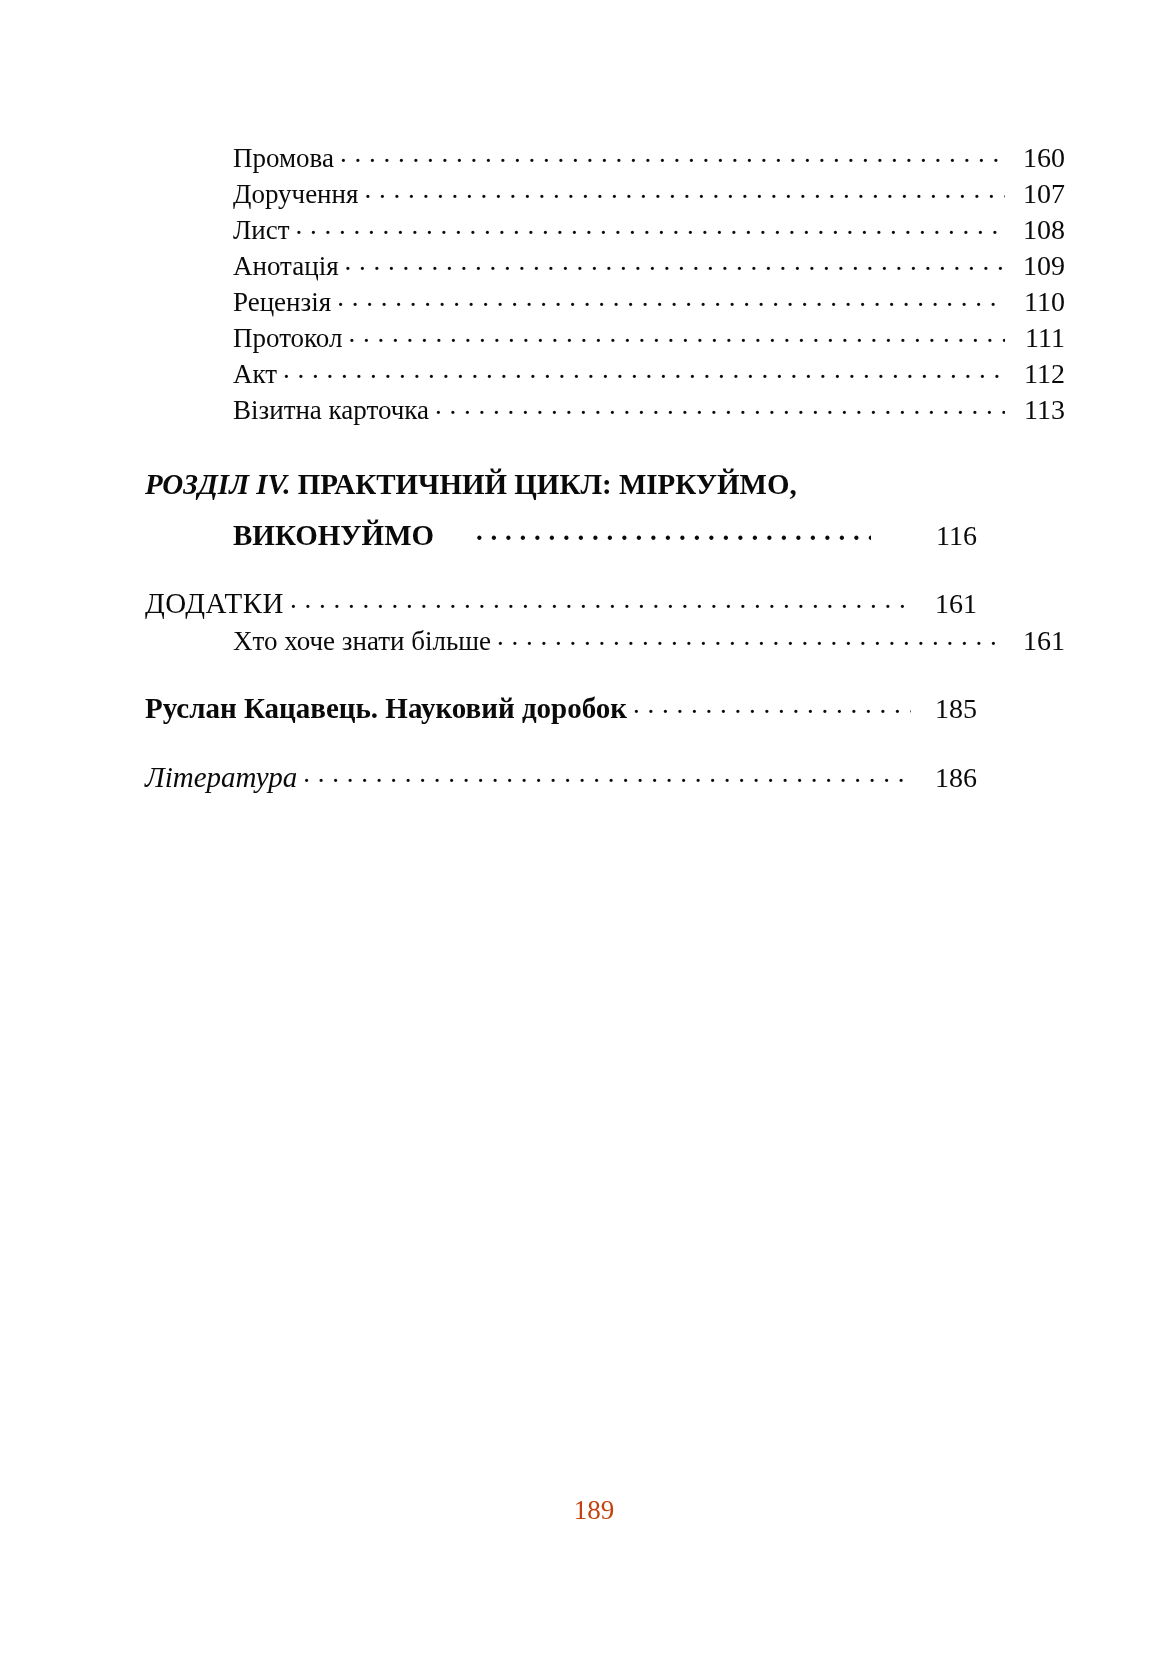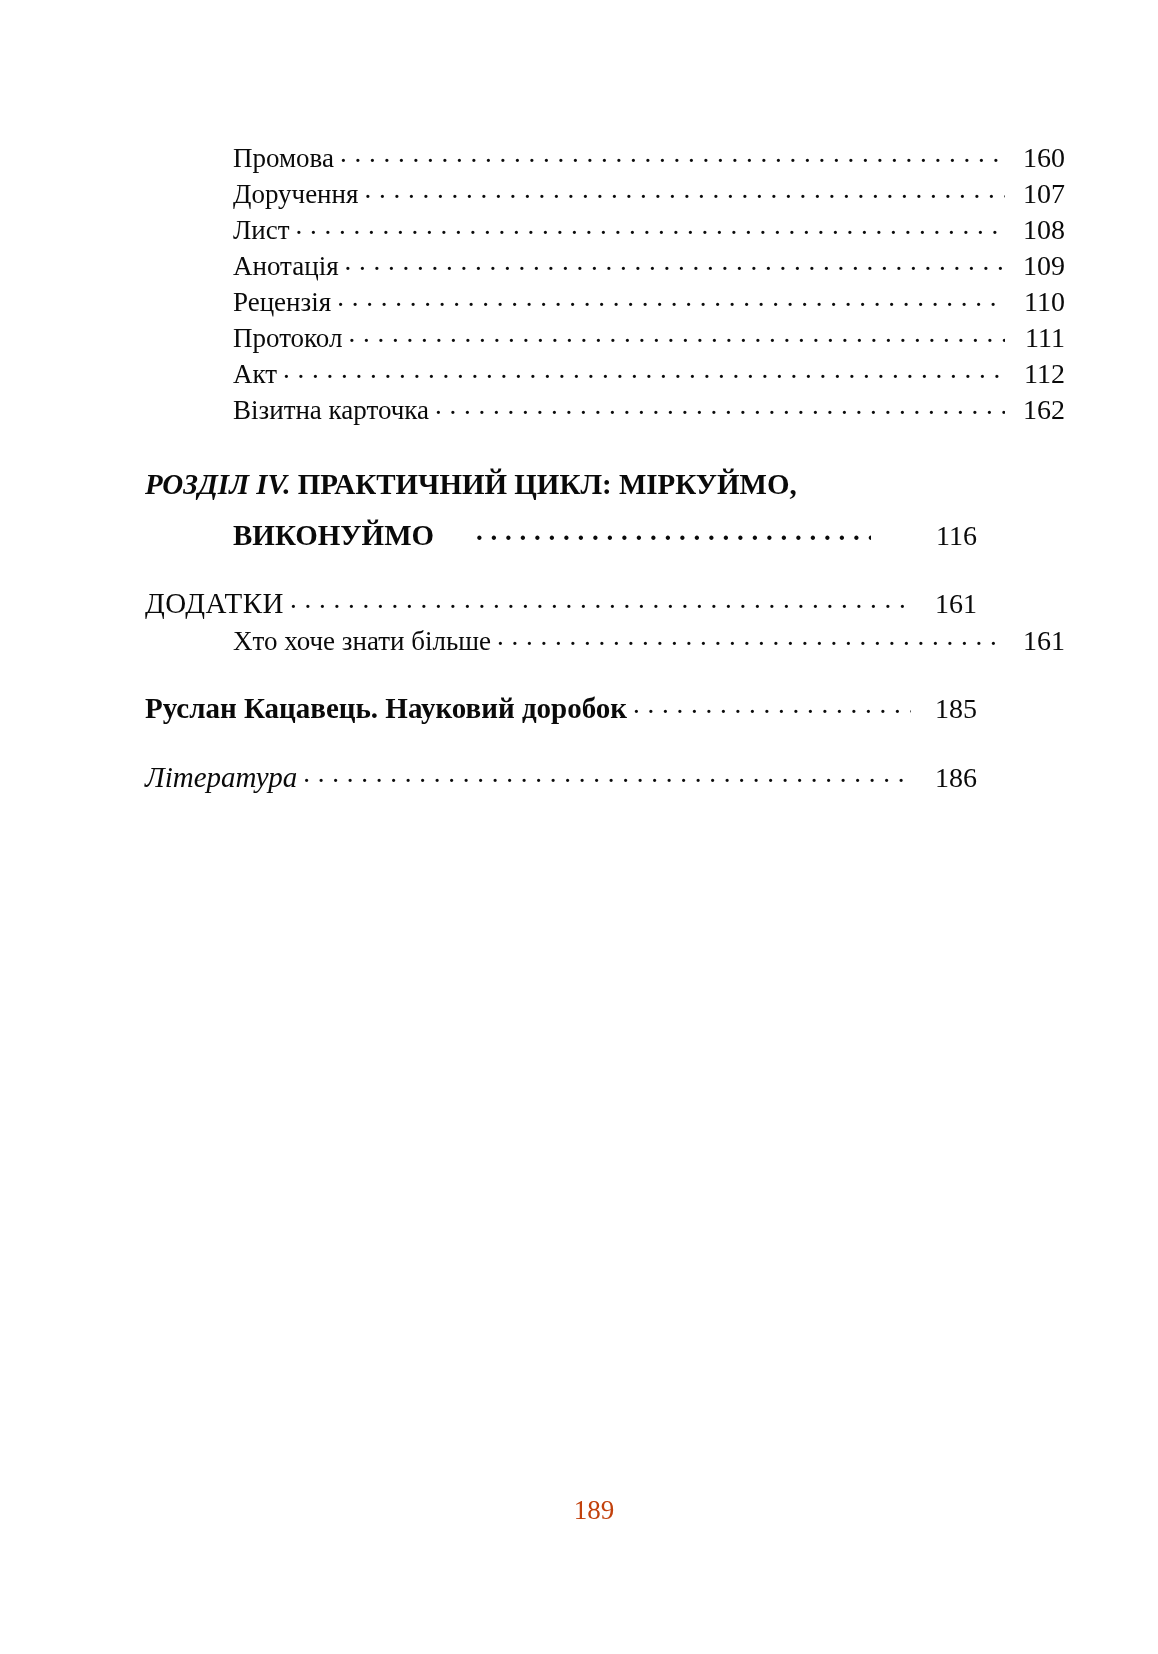--- a/index.html
+++ b/index.html
@@ -197,21 +197,21 @@
 
     <div class="toc-row indent">
       <span class="toc-title">Акт</span>
       <span class="leader"></span>
       <span class="pagenum">112</span>
     </div>
 
     <div class="toc-row indent">
       <span class="toc-title">Візитна карточка</span>
       <span class="leader"></span>
-      <span class="pagenum">162</span>
+      <span class="pagenum">113</span>
     </div>
 
     <div class="gap-lg"></div>
 
     <div class="heading-block">
       <div class="heading-line1">
         <span class="roman">РОЗДІЛ IV</span><span class="roman">.</span><span> ПРАКТИЧНИЙ ЦИКЛ: МІРКУЙМО,</span>
       </div>
       <div class="heading-line2">
         <span class="toc-title">ВИКОНУЙМО</span>

